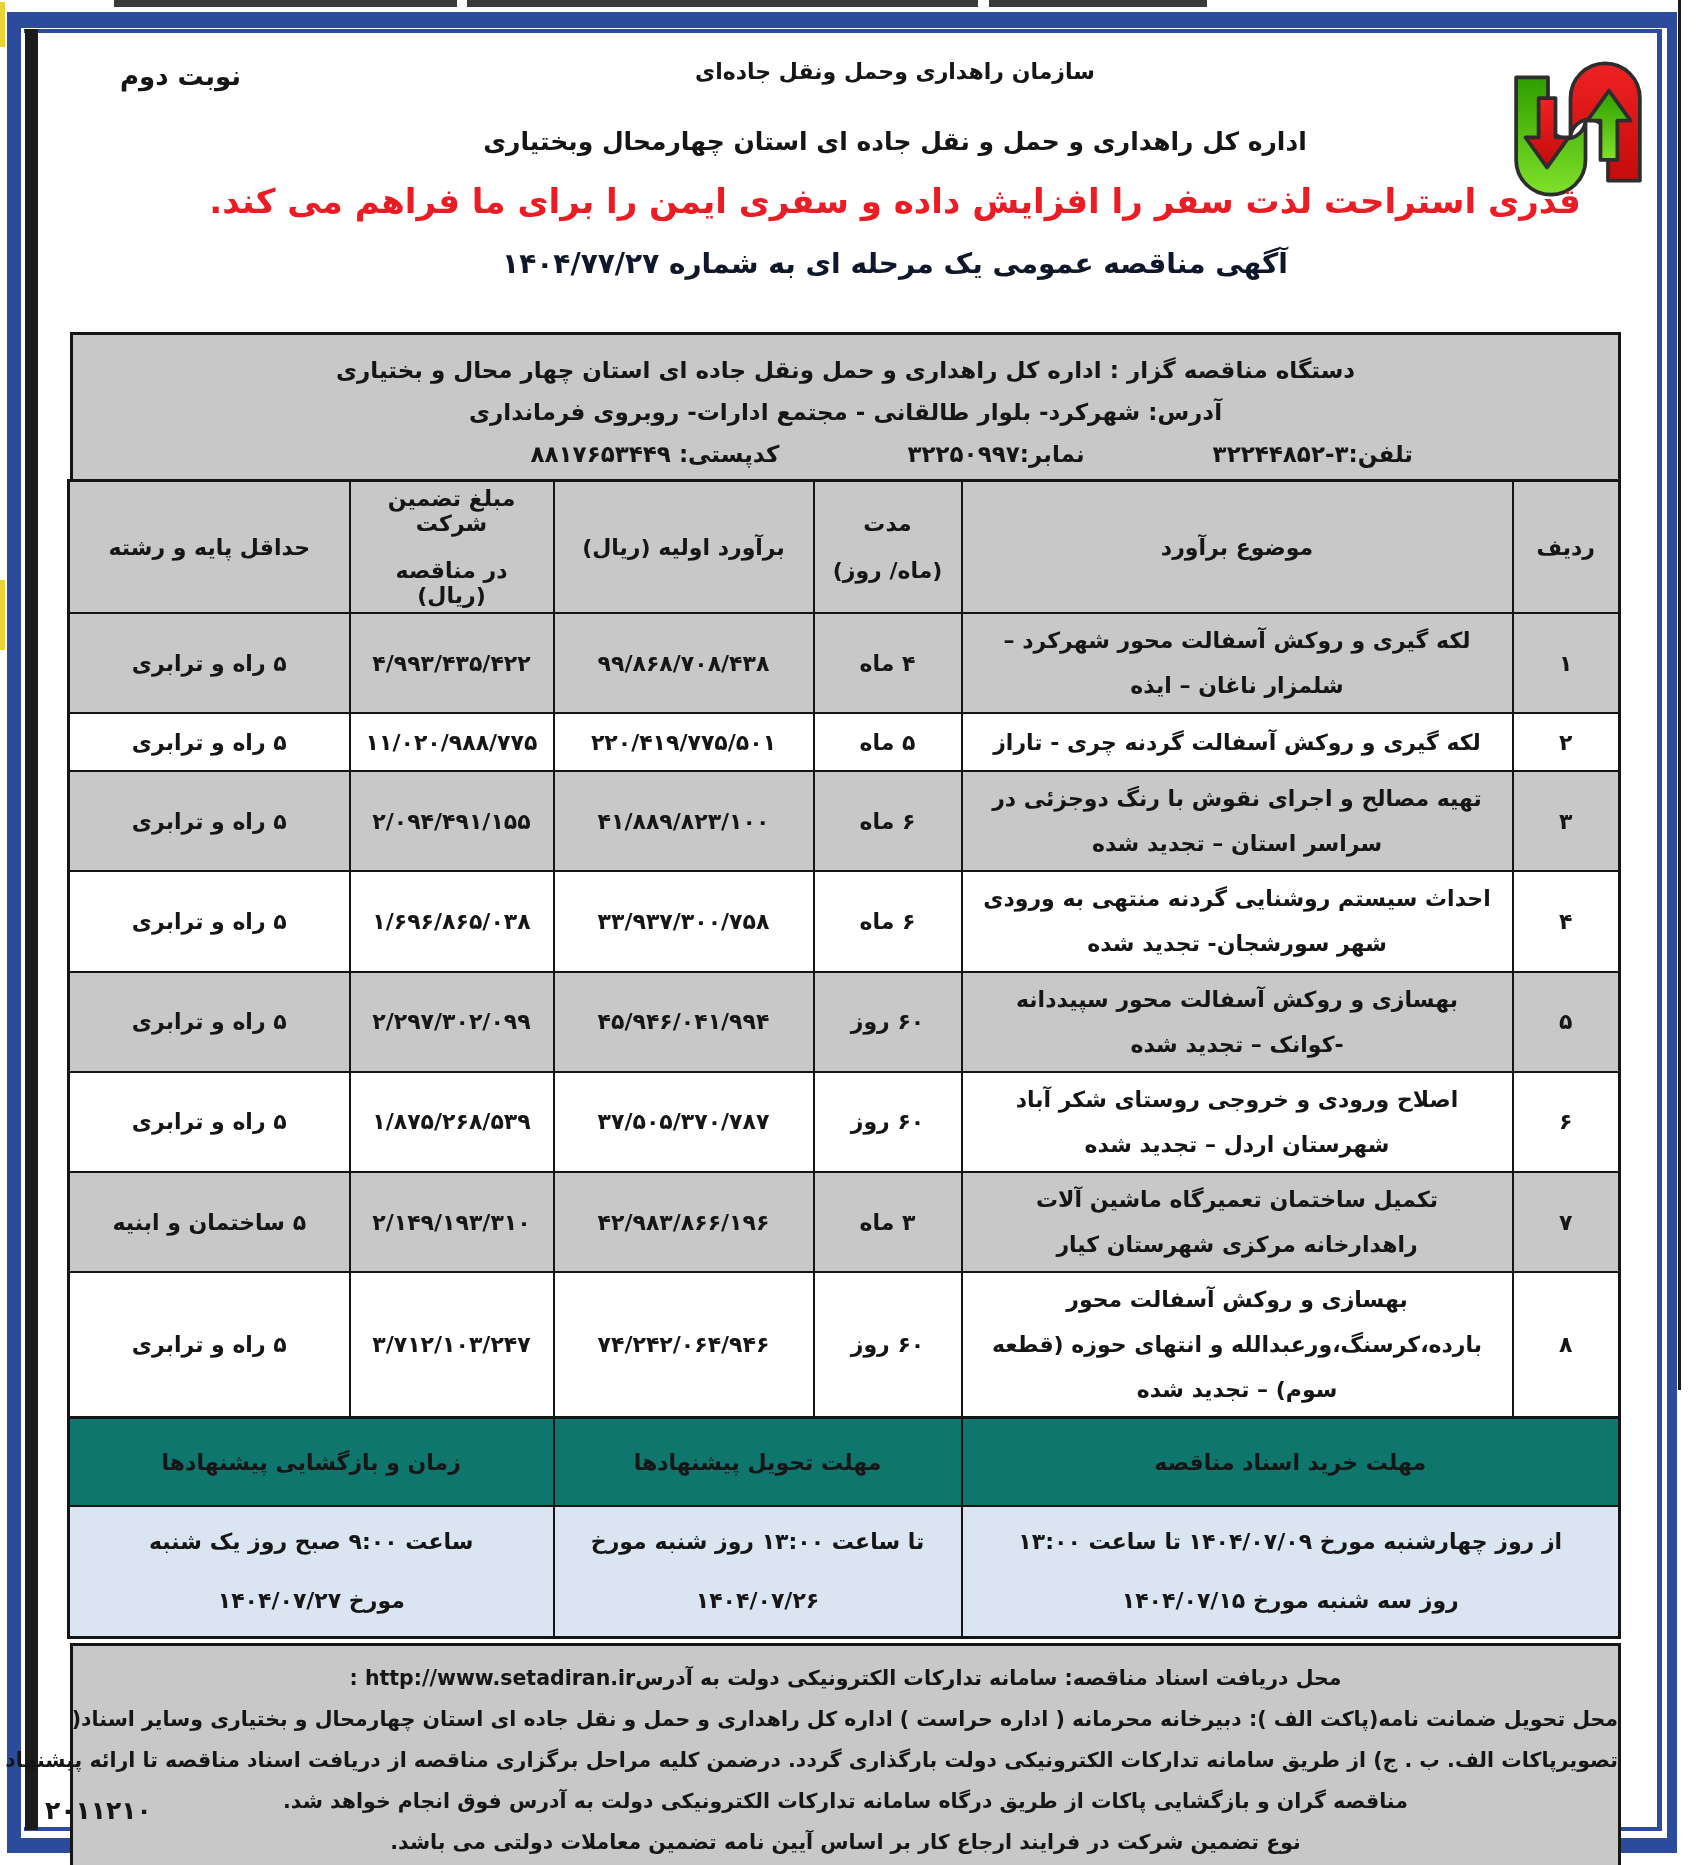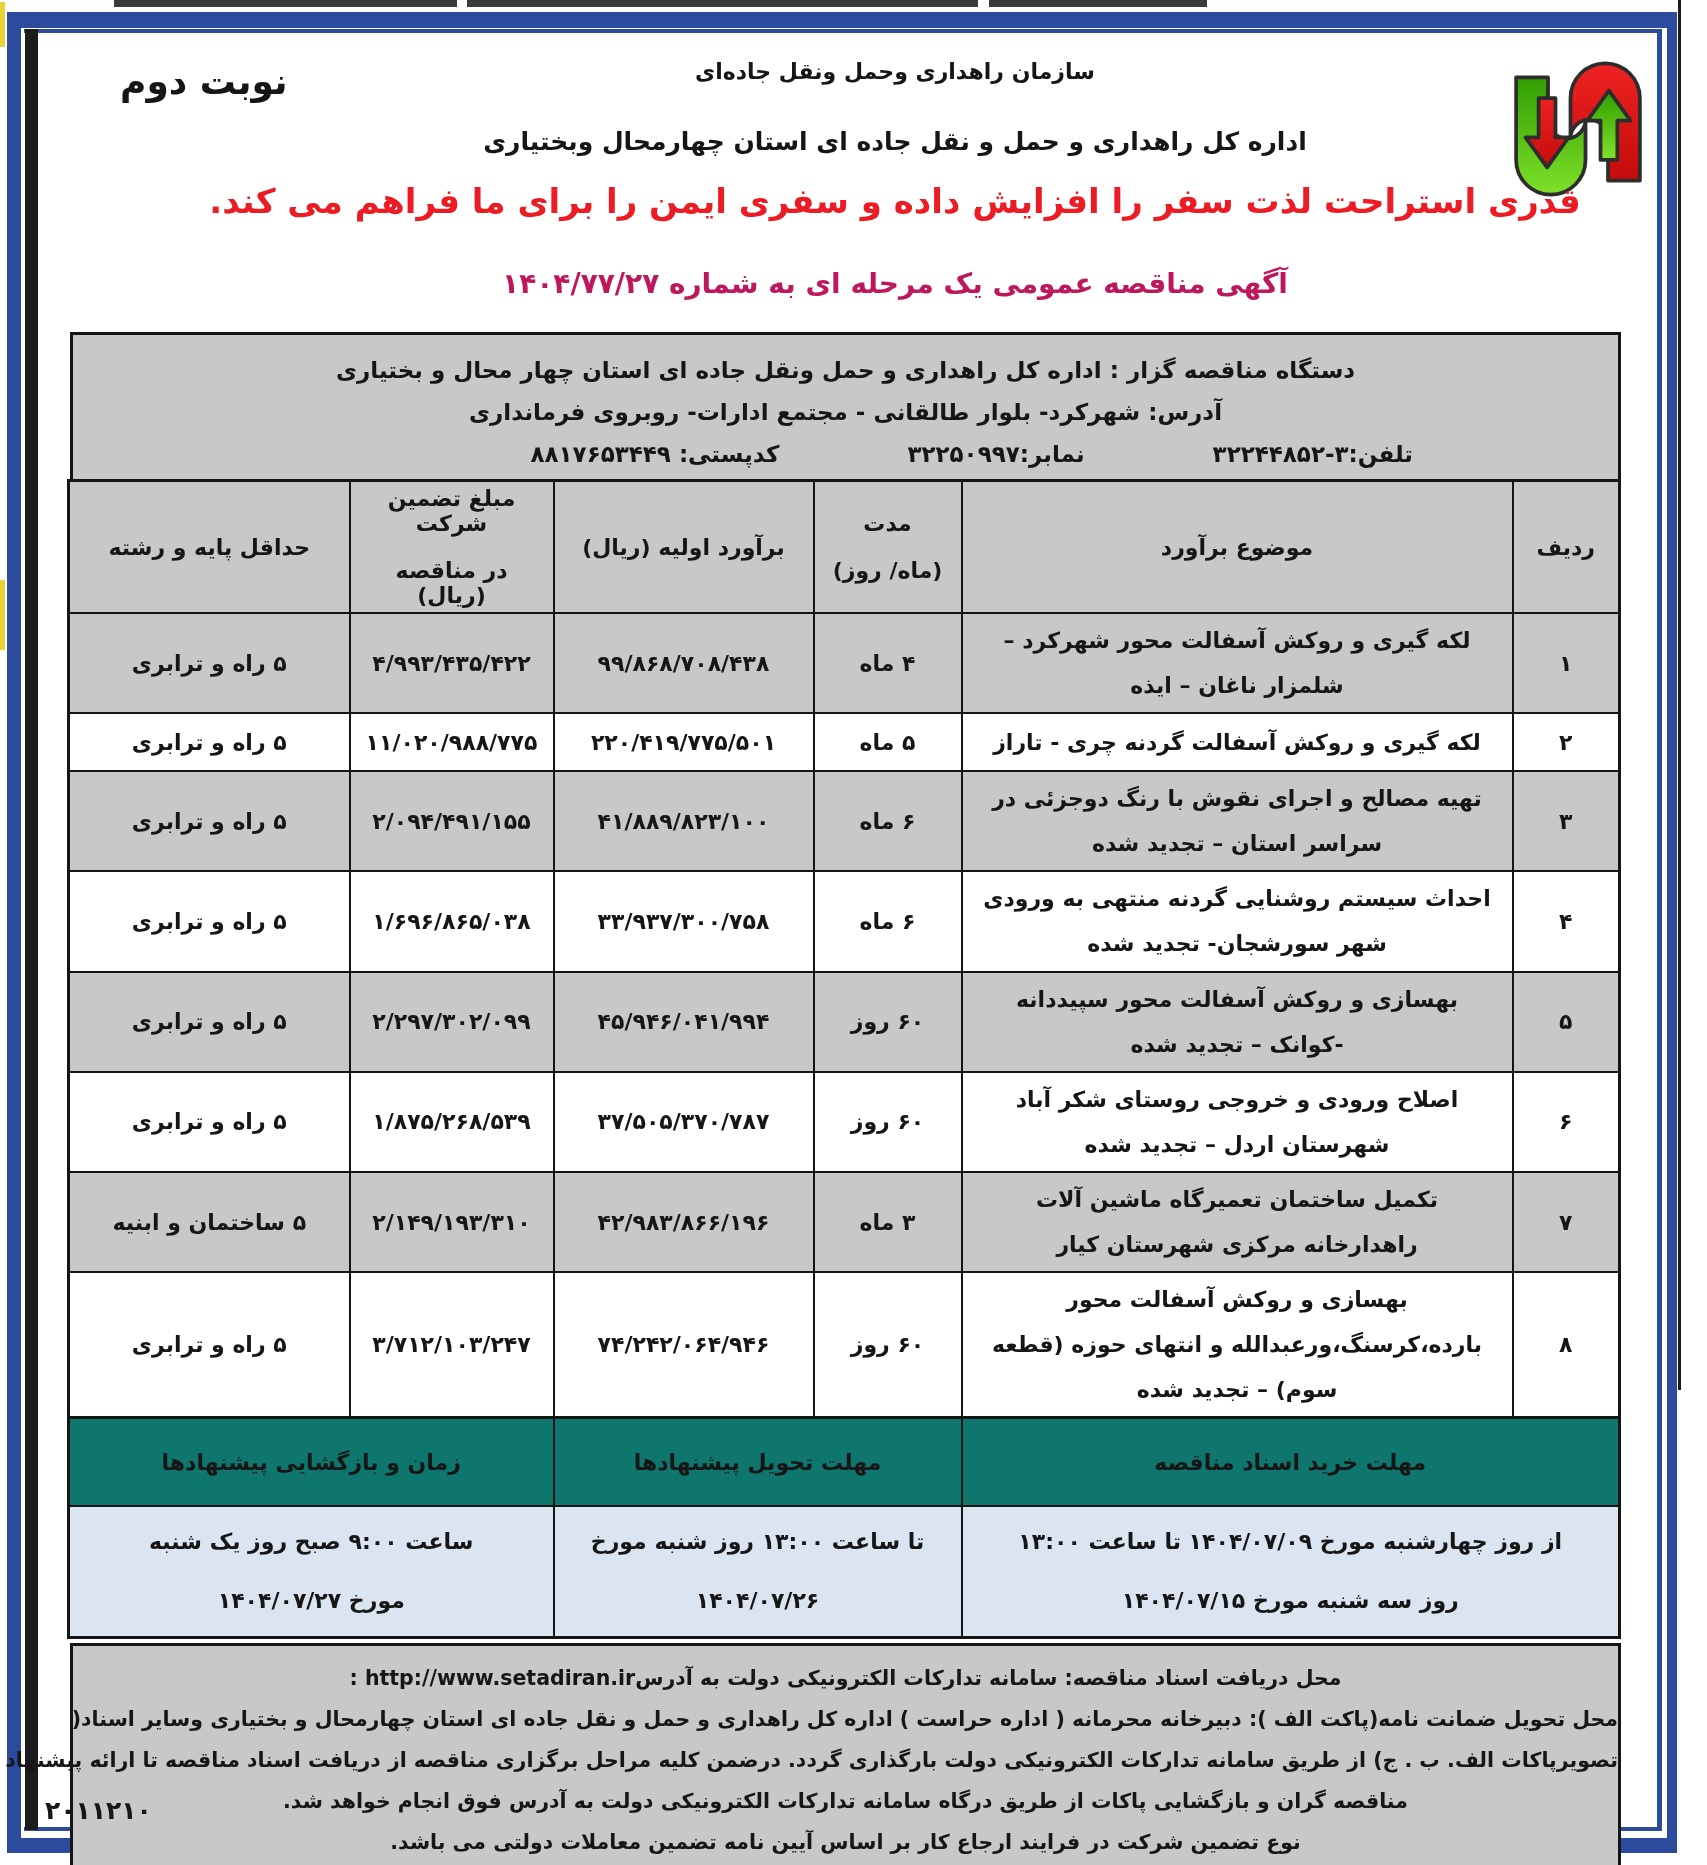--- a/index.html
+++ b/index.html
@@ -8,26 +8,26 @@
   .topstrip{position:absolute;top:0;height:7px;background:#3a3a3a;}
   .frame-thick{position:absolute;left:7px;top:12px;width:1670px;height:1841px;box-sizing:border-box;
                border-style:solid;border-color:#2c4b9d;border-width:16px 10px 15px 14px;}
   .frame-thin{position:absolute;left:24px;top:29px;width:1638px;height:1802px;box-sizing:border-box;
               border-style:solid;border-color:#2c4b9d;border-width:4px 5px 4px 0;}
   .leftbar{position:absolute;left:25px;top:29px;width:13px;height:1801px;background:#1c1c1c;}
   .rightline{position:absolute;left:1678px;top:0;width:3px;height:1390px;background:#1c1c1c;}
   .yellowsliver{position:absolute;left:0;width:5px;background:#e8d337;}
   
   .content{position:absolute;left:45px;top:35px;width:1612px;}
-  .issue-note{position:absolute;left:75px;top:26px;font-size:36px;}
+  .issue-note{position:absolute;left:75px;top:26px;font-size:26px;}
   .h-center{position:absolute;left:100px;width:1500px;text-align:center;}
   .h-org{top:24px;font-size:22px;}
   .h-dept{top:92px;font-size:25px;}
   .h-slogan{top:146px;font-size:34px;color:#ec1c24;}
-  .h-notice{top:212px;font-size:28px;color:#be185d;margin-top:20px;}
+  .h-notice{top:212px;font-size:28px;color:#0f172a;}
   .logo{position:absolute;left:1458px;top:8px;width:150px;height:172px;}
   
   .tables-wrap{position:absolute;left:25px;top:297px;width:1551px;}
   .infobox{box-sizing:border-box;width:1551px;height:150px;background:#c8c8c8;border:3px solid #151515;
            padding-top:14px;font-size:23px;text-align:center;}
   .infobox .iline{line-height:42px;}
   .phones{display:flex;justify-content:flex-start;gap:128px;padding-right:205px;line-height:42px;}
   table.grid{border-collapse:collapse;table-layout:fixed;width:1551px;margin-top:-3px;}
   table.grid td{border:2px solid #151515;text-align:center;vertical-align:middle;
                 font-size:22px;padding:4px 14px;overflow:hidden;}

